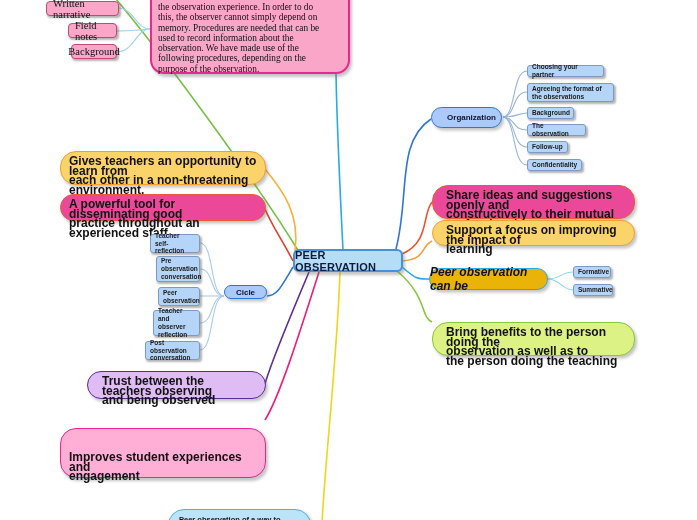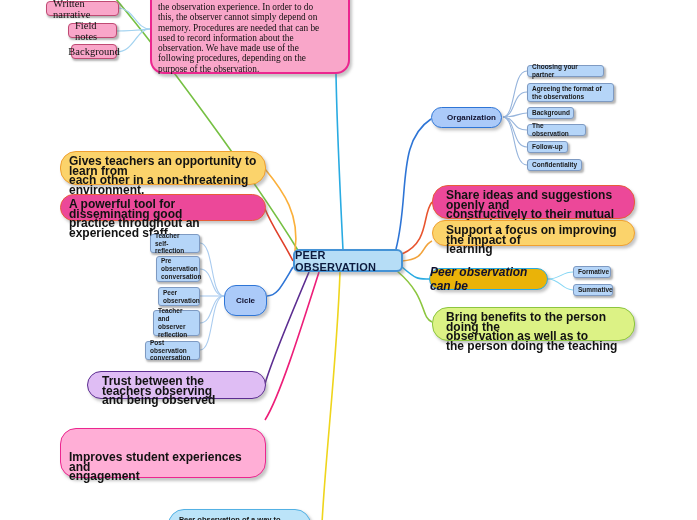--- a/index.html
+++ b/index.html
@@ -13,21 +13,21 @@
     color:#121212;font-weight:bold;
     white-space:pre-line;
   }
   .shadow-sm{box-shadow:1.5px 2px 2px rgba(90,90,90,0.45);}
   .shadow-lg{box-shadow:2px 2.5px 3px rgba(110,110,110,0.40);}
 
   
   .big{font-size:12px;line-height:9.6px;padding:5px 13px;border-radius:16px;border:1.6px solid;}
   .yellow{background:#FBD36B;border-color:#F0A030;}
   .salmon{background:#ec4899;border-color:#E85C3A;}
-  .green{background:#DCF285;border-color:#8CC63F;}
+  .green{background:#DCF285;border-color:#8CC63F;margin-top:15px;}
   .purple{background:#DFBDF4;border-color:#5C2D91;}
   .pinkbig{background:#FFAED6;border-color:#EC268F;}
   .cyanbig{background:#BCE4F9;border-color:#53B1E4;}
 
   
   .pill{
     background:#ABCAF9;border:1.8px solid #2E75D6;border-radius:12px;
     font-size:8px;display:flex;align-items:center;justify-content:center;
     text-align:center;color:#10102e;
   }
@@ -147,21 +147,21 @@
 observation as well as to
 the person doing the teaching</div>
 
 <div class="node big yellow shadow-lg" style="left:60px;top:151px;width:206px;height:34px;padding:5px 8px;">Gives teachers an opportunity to learn from
 each other in a non-threatening
 environment.</div>
 
 <div class="node big salmon shadow-lg" style="left:60px;top:194px;width:206px;height:27px;padding:5px 8px;">A powerful tool for disseminating good
 practice throughout an experienced staff.</div>
 
-<div class="node pill shadow-lg" style="left:224px;top:285px;width:43px;height:31px;">Cicle</div>
+<div class="node pill shadow-lg" style="left:224px;top:285px;width:43px;height:14px;">Cicle</div>
 
 <div class="node child shadow-sm" style="left:150px;top:234px;width:50px;height:19px;">Teacher
 self-reflection</div>
 <div class="node child shadow-sm" style="left:156px;top:256px;width:44px;height:26px;">Pre
 observation
 conversation</div>
 <div class="node child shadow-sm" style="left:158px;top:287px;width:42px;height:19px;">Peer
 observation</div>
 <div class="node child shadow-sm" style="left:153px;top:310px;width:47px;height:26px;">Teacher
 and observer

